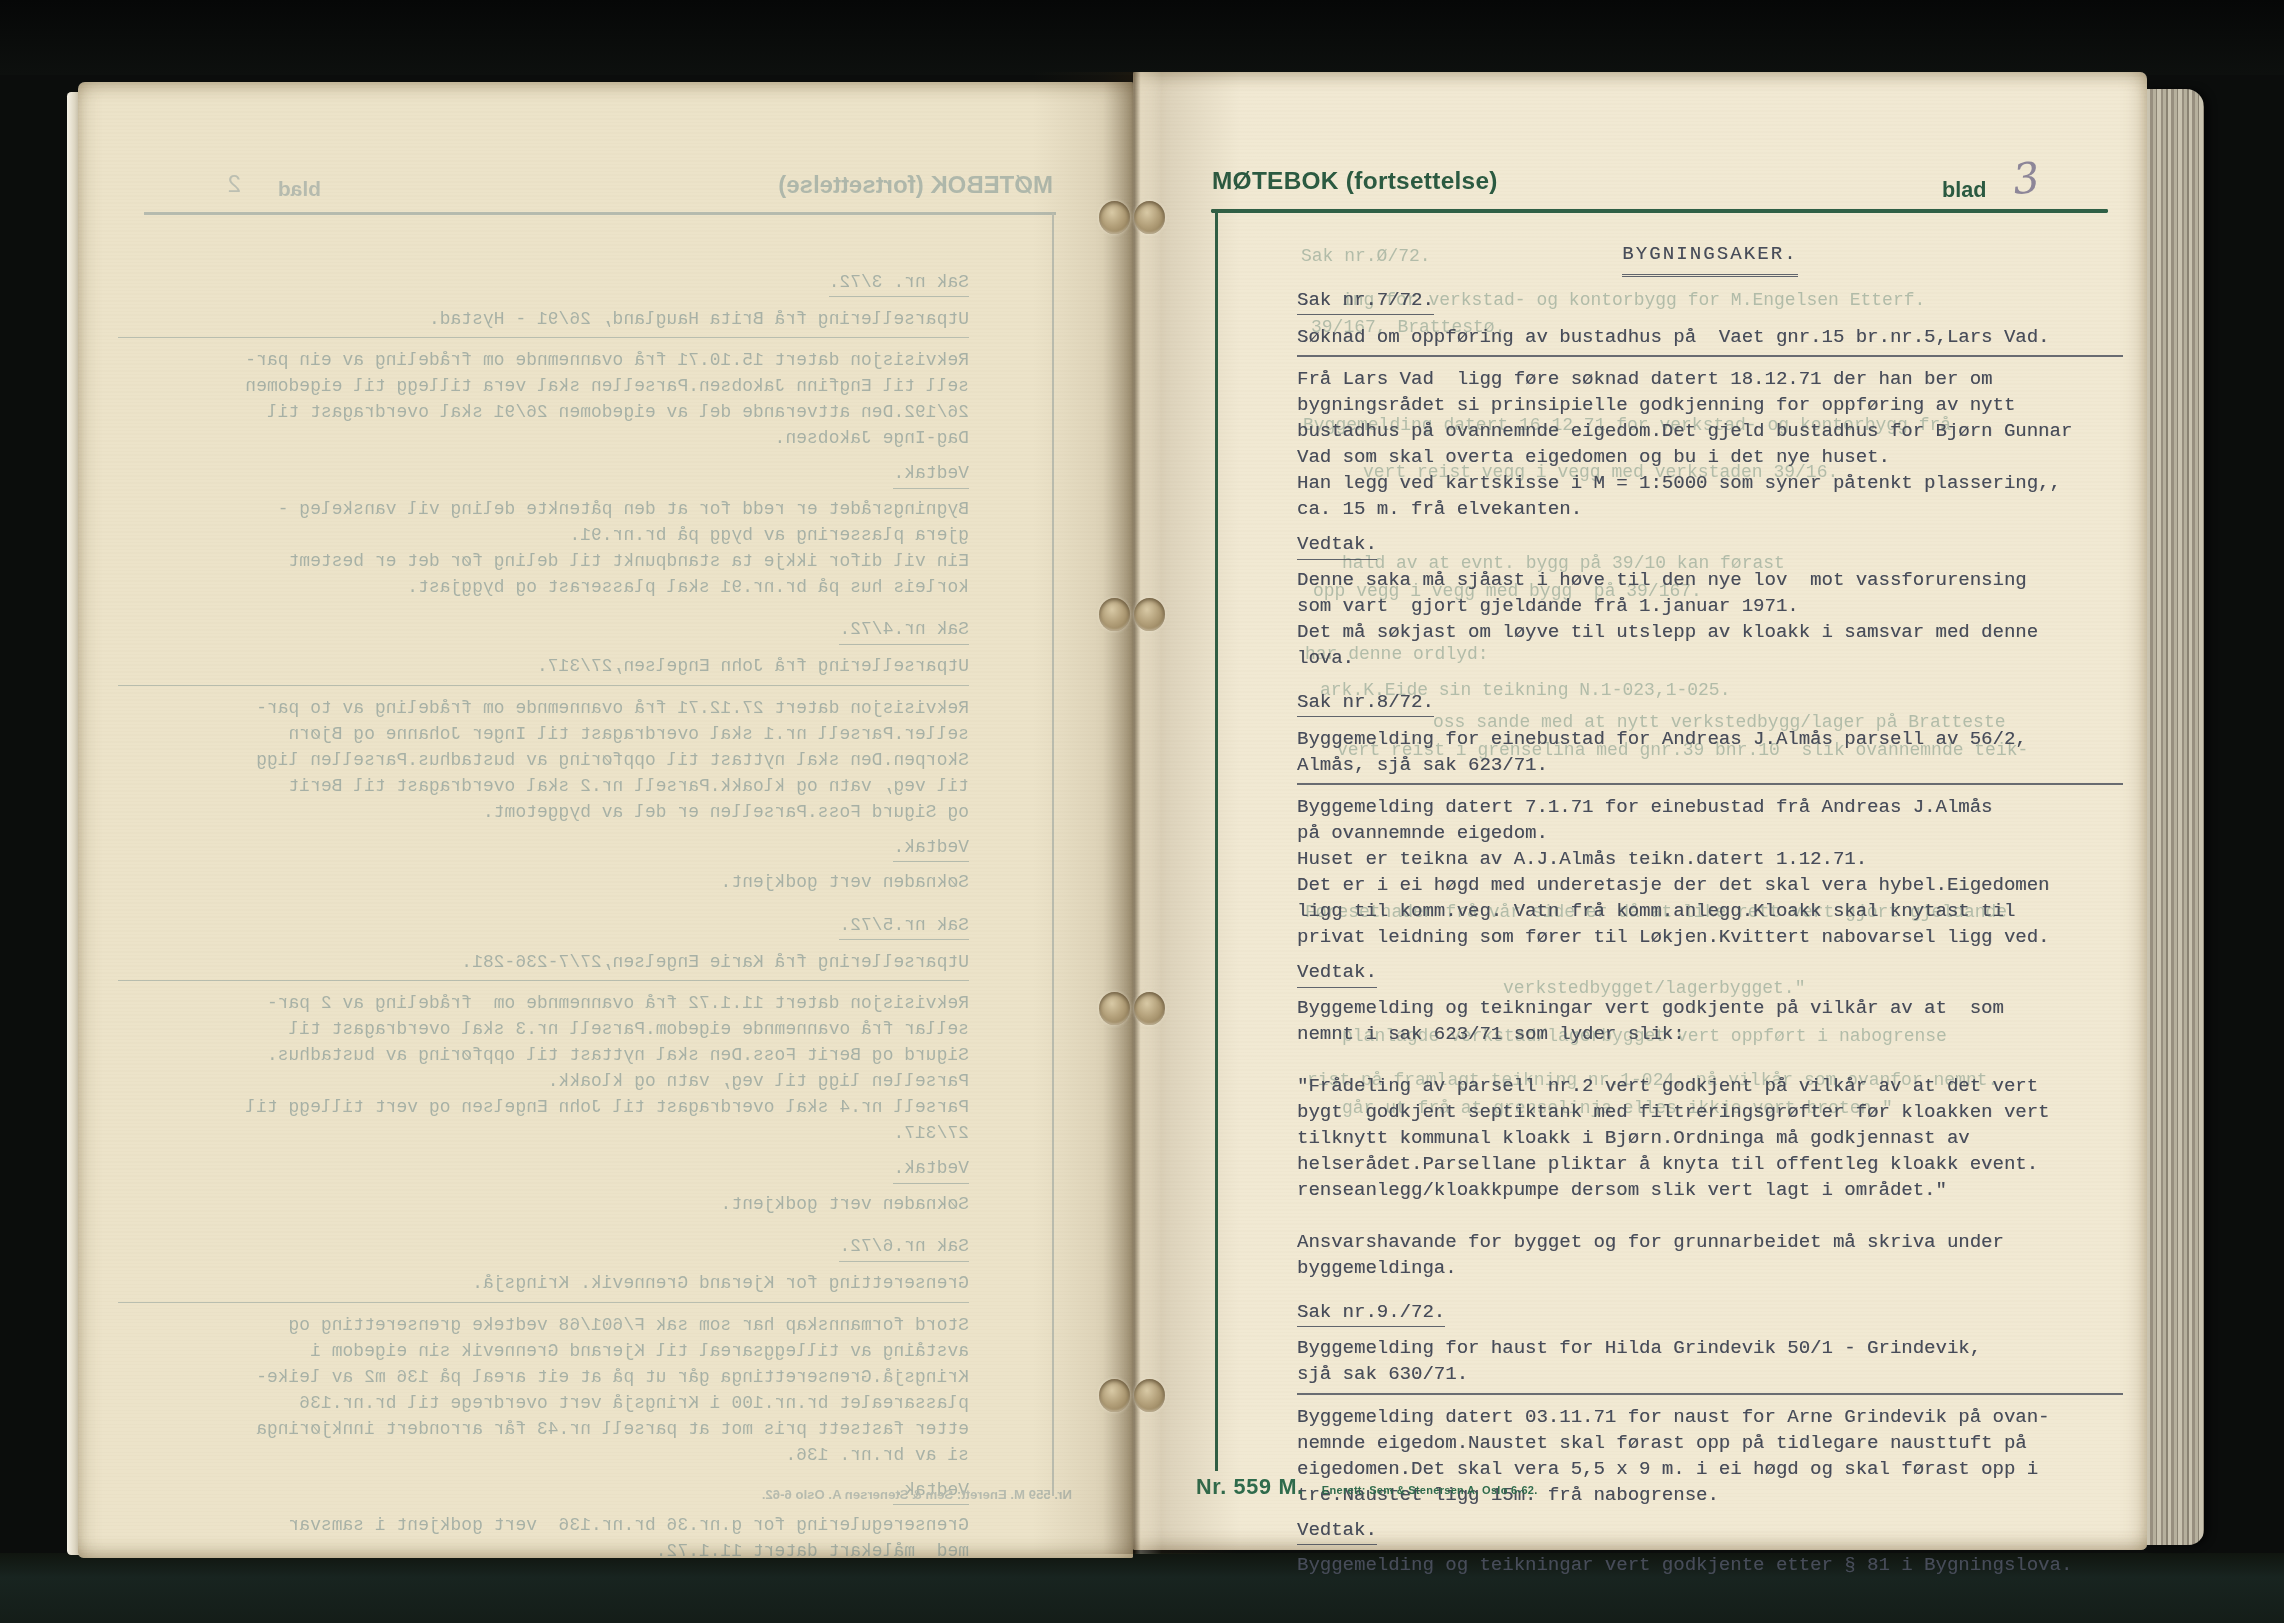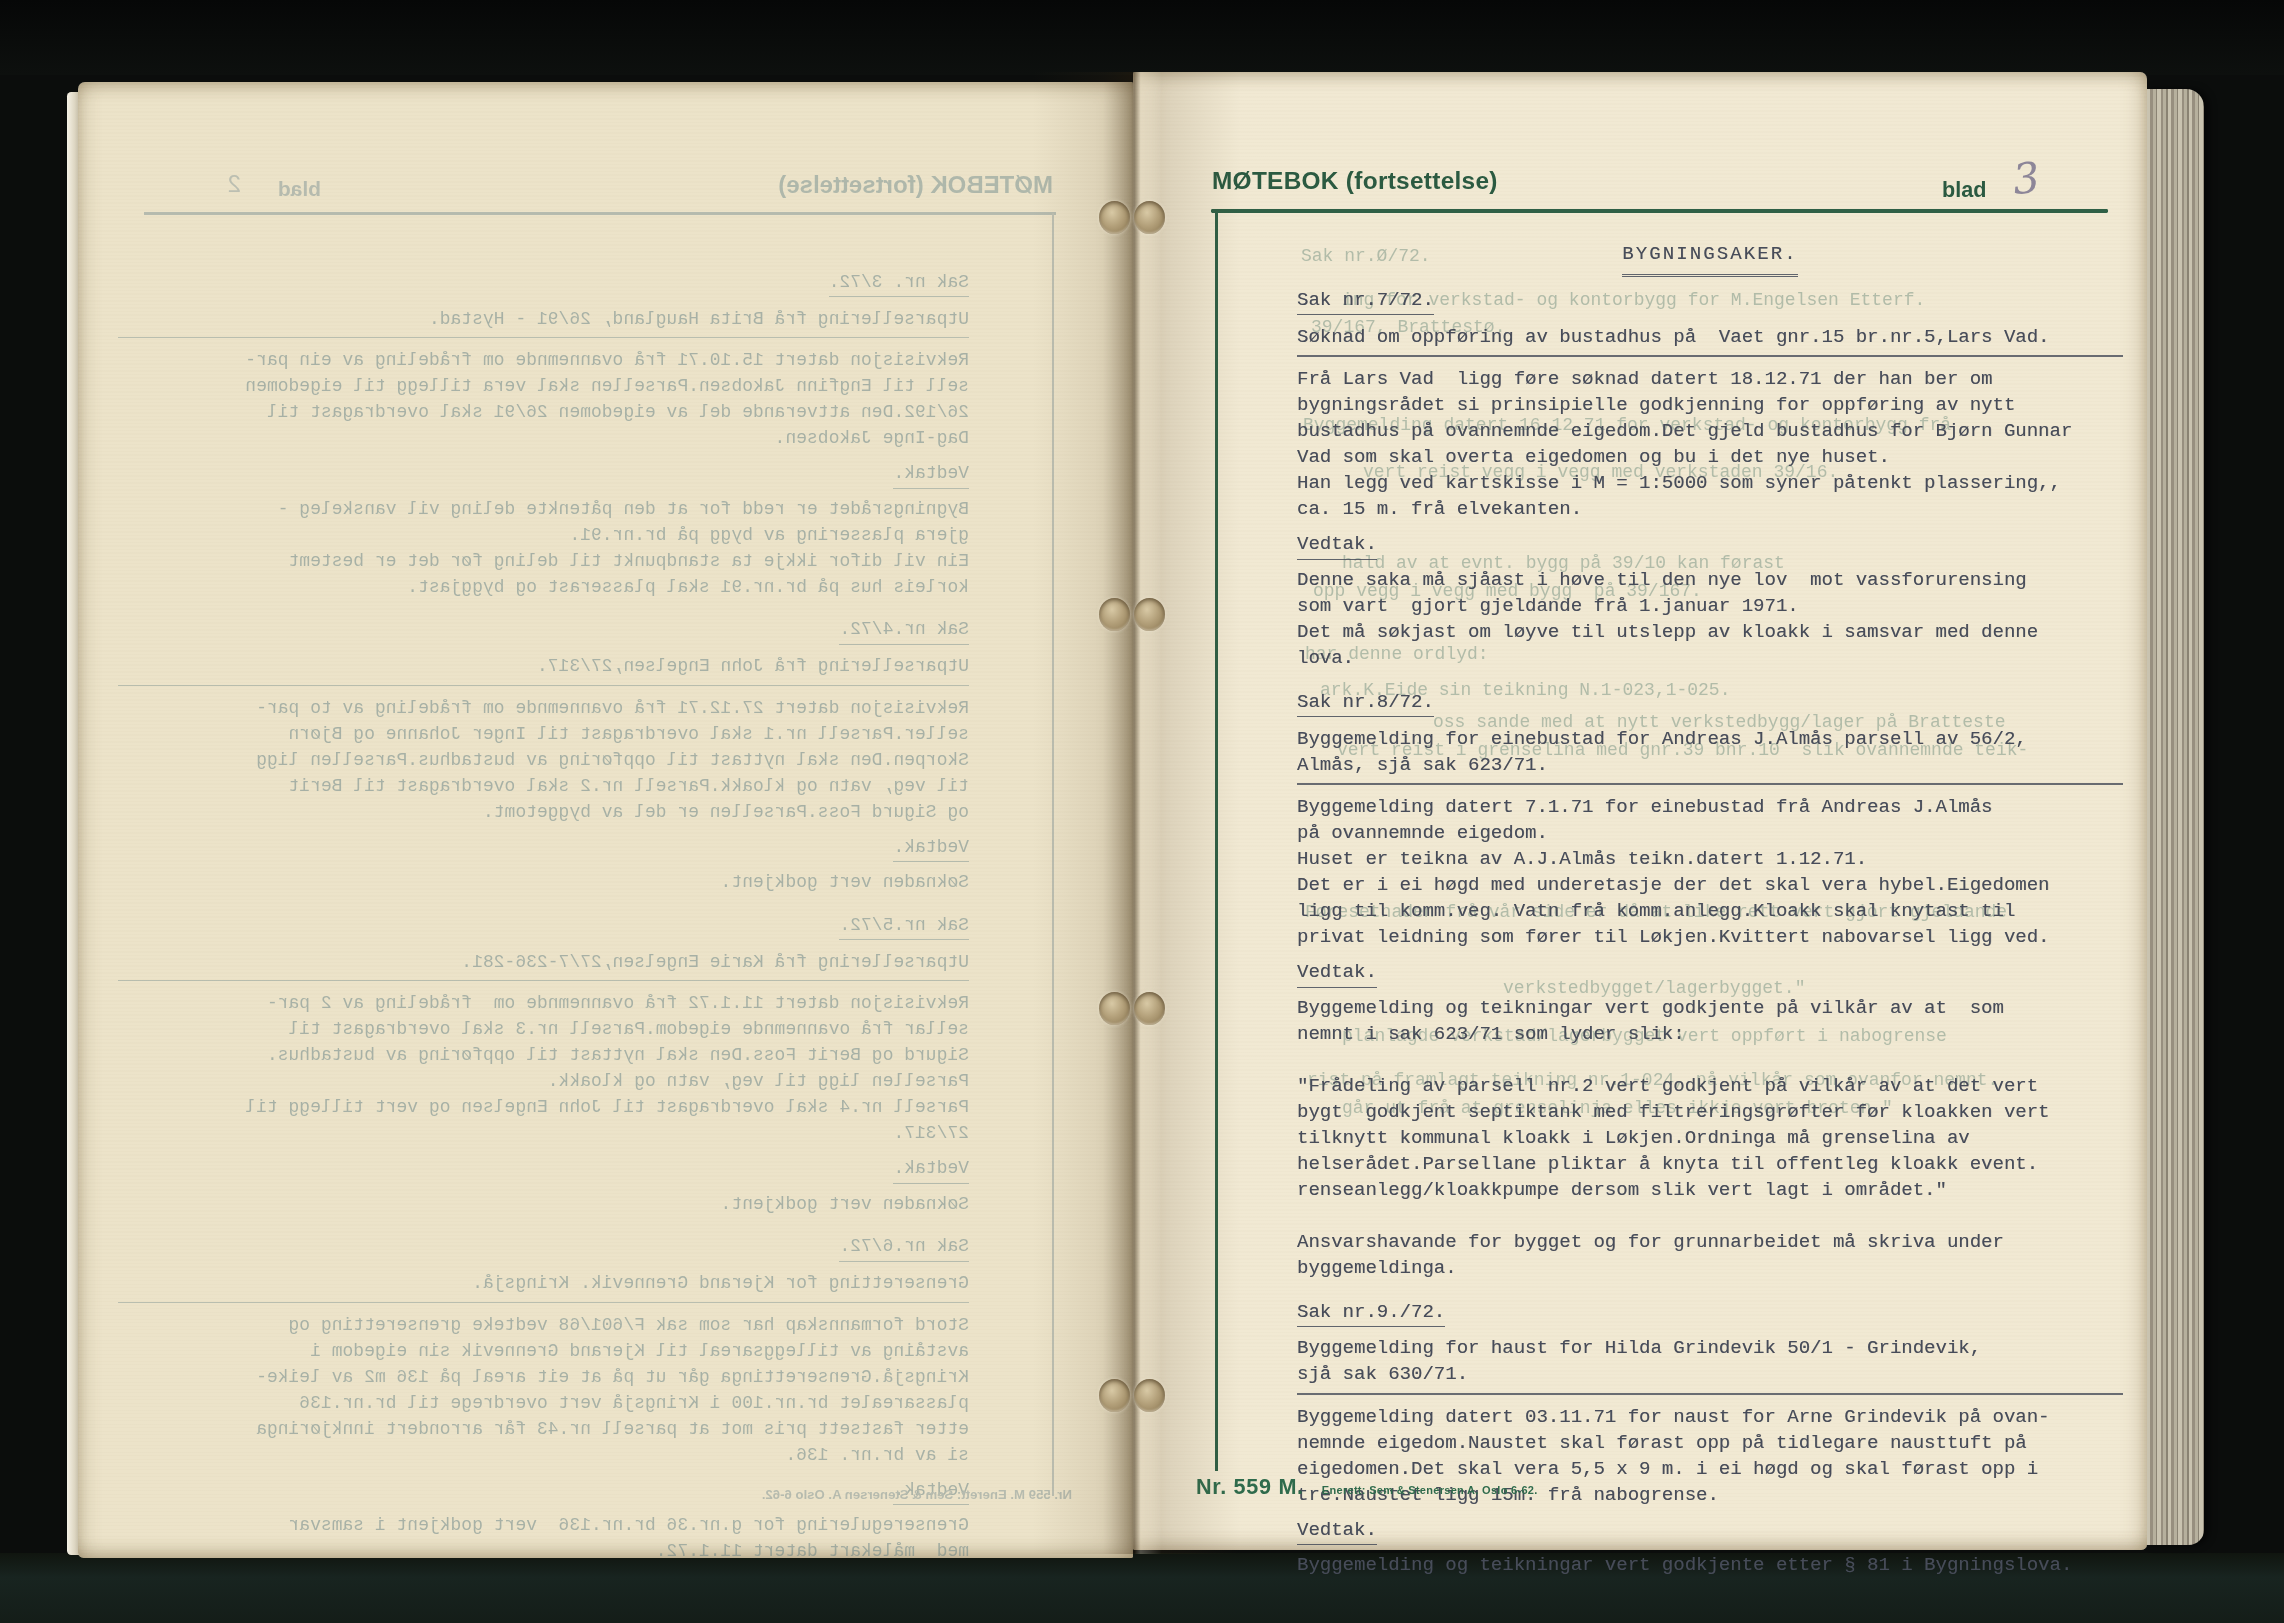--- a/index.html
+++ b/index.html
@@ -259,21 +259,21 @@
               <div class="tline">ligg til komm.veg. Vatn frå komm.anlegg.Kloakk skal knytast til</div>
               <div class="tline">privat leidning som fører til Løkjen.Kvittert nabovarsel ligg ved.</div>
             </div>
             <div class="vedtak-label">Vedtak.</div>
             <div class="case-vedtak">
               <div class="tline">Byggemelding og teikningar vert godkjente på vilkår av at  som</div>
               <div class="tline">nemnt i sak 623/71 som lyder slik:</div>
               <div class="tline"></div>
               <div class="tline">"Frådeling av parsell nr.2 vert godkjent på vilkår av at det vert</div>
               <div class="tline">bygt  godkjent septiktank med filtreringsgrøfter før kloakken vert</div>
-              <div class="tline">tilknytt kommunal kloakk i Løkjen.Ordninga må grenselina av</div>
+              <div class="tline">tilknytt kommunal kloakk i Bjørn.Ordninga må godkjennast av</div>
               <div class="tline">helserådet.Parsellane pliktar å knyta til offentleg kloakk event.</div>
               <div class="tline">renseanlegg/kloakkpumpe dersom slik vert lagt i området."</div>
               <div class="tline"></div>
               <div class="tline">Ansvarshavande for bygget og for grunnarbeidet må skriva under</div>
               <div class="tline">byggemeldinga.</div>
             </div>
           </div>
           <div class="case-block">
             <div class="case-number">Sak nr.9./72.</div>
             <div class="case-subject">

